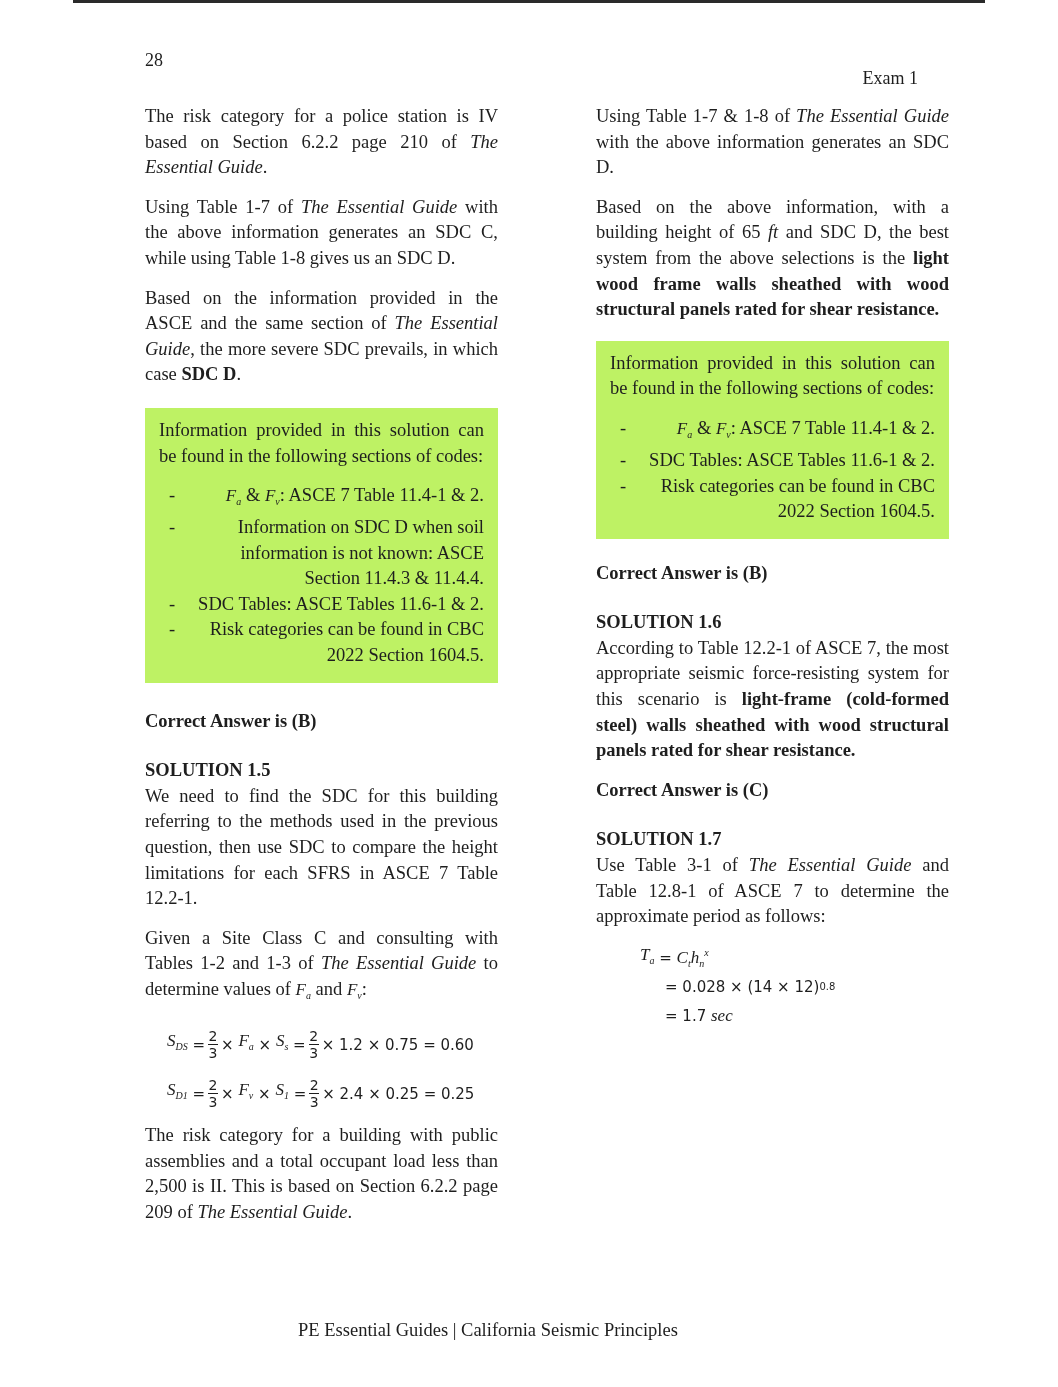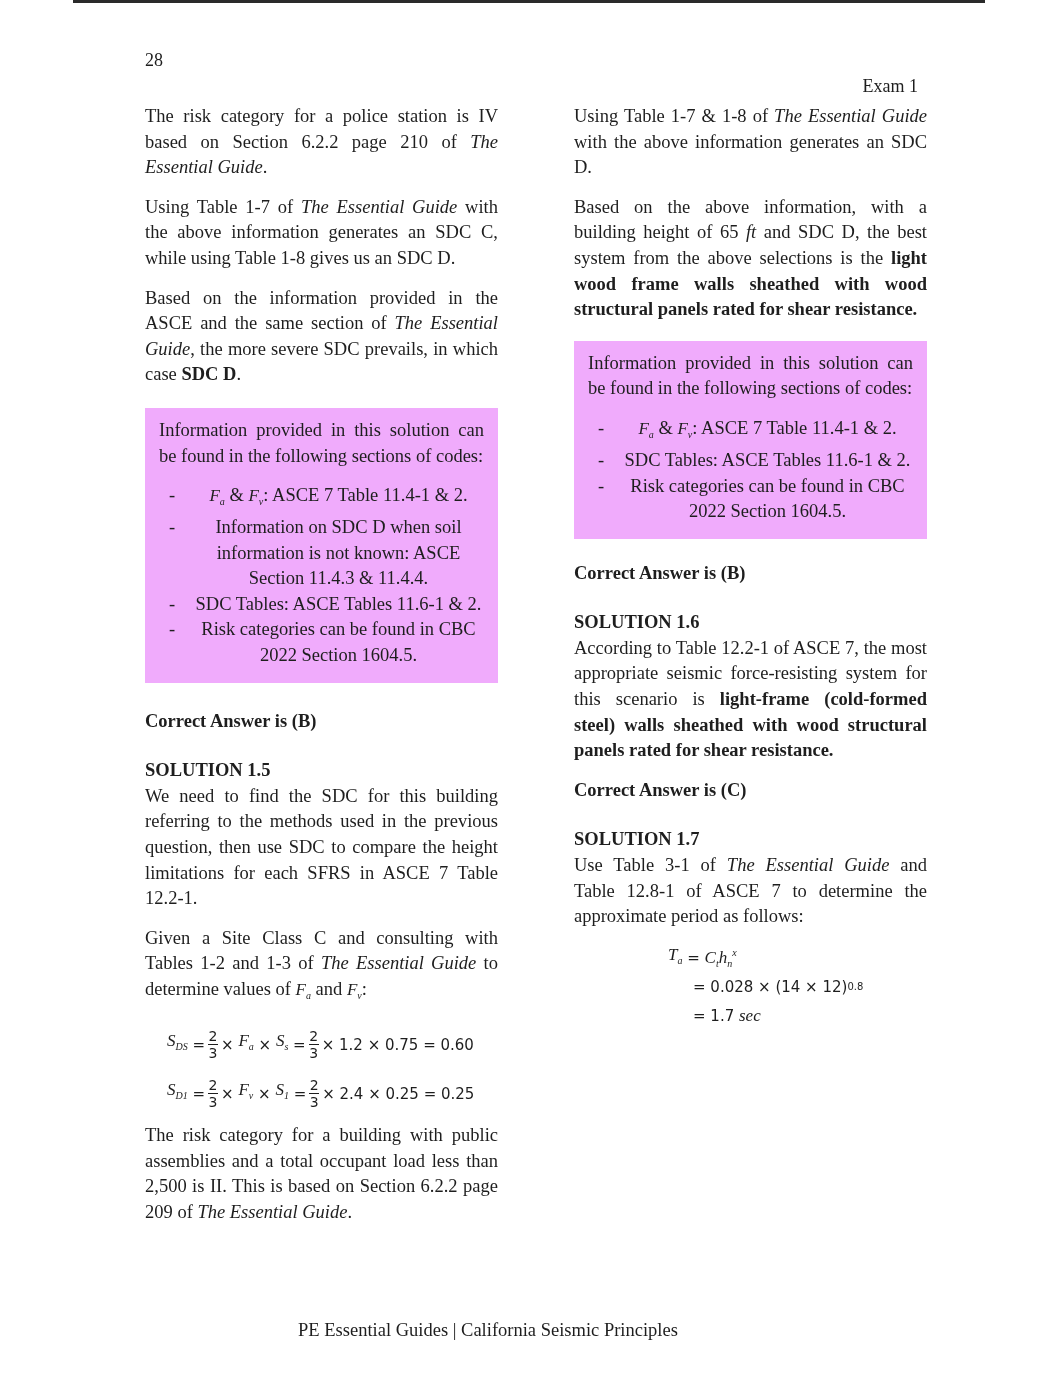--- a/index.html
+++ b/index.html
@@ -1,40 +1,40 @@
 <!DOCTYPE html>
 <html><head>
 <meta charset="utf-8">
 <style>
   html, body { margin: 0; padding: 0; background: #ffffff; }
   body { width: 1058px; height: 1387px; position: relative; overflow: hidden;
          font-family: "Liberation Serif", "DejaVu Serif", serif; color: #1e1e1e; }
   .top-rule { position: absolute; left: 73px; top: 0; width: 912px; height: 3px; background: #2a2a2a; }
   .page-num { position: absolute; left: 145px; top: 50px; font-size: 18px; }
-  .running-head { position: absolute; right: 140px; top: 76px; font-size: 18px; }
+  .running-head { position: absolute; right: 140px; top: 68px; font-size: 18px; }
   .col { position: absolute; top: 104px; font-size: 18.5px; line-height: 25.6px; }
   .col-left { left: 145px; width: 353px; }
-  .col-right { left: 574px; width: 353px; }
+  .col-right { left: 596px; width: 353px; }
   p { margin: 0 0 14px 0; text-align: justify; }
   i { font-style: italic; }
   b { font-weight: bold; }
-  .box { background: #f0abfc; padding: 10px 14px 14px 14px; margin: 8px 0 18px 0; }
+  .box { background: #bef264; padding: 10px 14px 14px 14px; margin: 8px 0 18px 0; }
   .box p { margin: 0 0 14px 0; }
   .box ul { list-style: none; margin: 0; padding: 0; }
-  .box li { position: relative; padding-left: 34px; text-align: center; }
+  .box li { position: relative; padding-left: 34px; text-align: right; }
   .box li::before { content: "-"; position: absolute; left: 10px; }
   .answer { font-weight: bold; margin: 22px 0 24px 0; }
   .sol-title { font-weight: bold; margin: 0; }
   .math { font-family: "DejaVu Sans", "Liberation Sans", sans-serif; font-size: 15px; line-height: 20px; }
   .eq { display: flex; align-items: center; margin: 0 0 10px 22px; }
   .frac { display: inline-flex; flex-direction: column; align-items: center; margin: 0 3px; font-size: 14px; line-height: 14px; }
   .frac .bar { width: 10px; border-top: 1px solid #1e1e1e; margin: 1px 0; }
   .mi { font-family: "Liberation Serif", "DejaVu Serif", serif; font-style: italic; font-size: 17px; }
   sub, sup { font-size: 10px; }
-  .ta-block { margin: 12px 0 0 94px; }
+  .ta-block { margin: 12px 0 0 44px; }
   .ta-row { height: 29px; display: flex; align-items: center; }
   .ta-row.indent { padding-left: 25px; }
   .footer { position: absolute; left: 0; width: 976px; top: 1320px; text-align: center; font-size: 18.5px; }
 </style>
 </head>
 <body>
 
 <div class="top-rule"></div>
 <div class="page-num">28</div>
 <div class="running-head">Exam 1</div>

